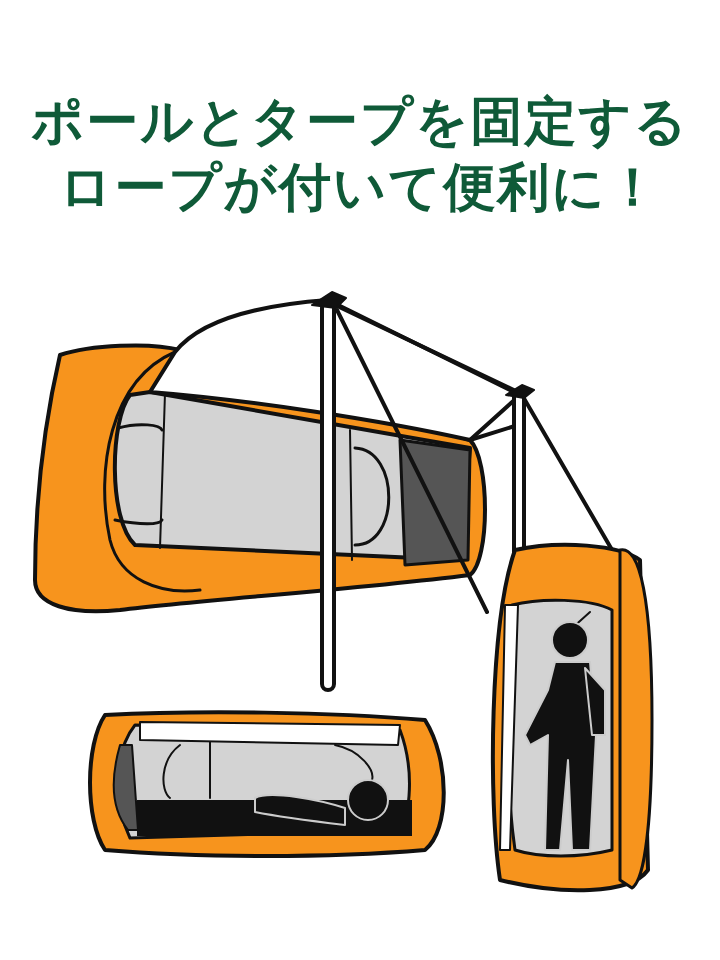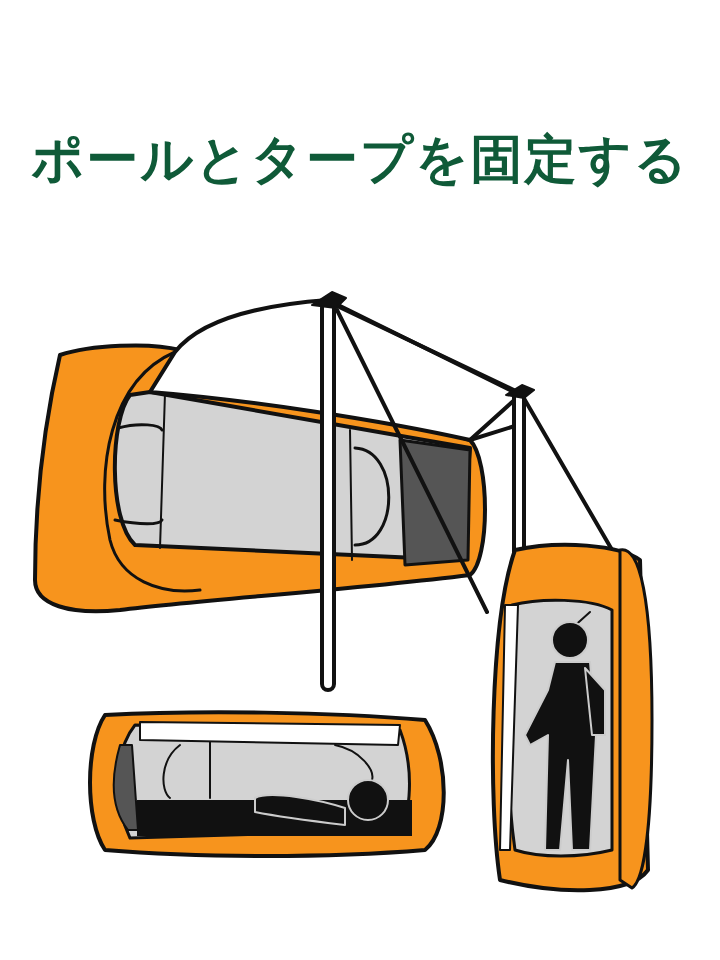--- a/index.html
+++ b/index.html
@@ -3,28 +3,29 @@
 <meta charset="utf-8">
 <style>
   html, body { margin: 0; padding: 0; background: #ffffff; }
   body { width: 720px; height: 960px; position: relative; overflow: hidden; }
   .headline {
     position: absolute; left: 0; top: 88px; width: 720px;
     text-align: center; color: #0f5a38;
     font-family: "DejaVu Sans", "Liberation Sans", sans-serif;
     font-weight: bold; font-size: 52px; line-height: 66px; letter-spacing: 2px;
   }
-  .headline div { white-space: nowrap; margin-top: 38px; }
+  .headline div { white-space: nowrap; }
   svg.illus { position: absolute; left: 0; top: 0; }
 </style>
 </head>
 <body>
 
 <div class="headline">
   <div>ポールとタープを固定する</div>
+  <div>ロープが付いて便利に！</div>
 </div>
 
 <svg class="illus" width="720" height="960" viewBox="0 0 720 960" stroke="#111" stroke-linejoin="round" stroke-linecap="round">
 
   <g>
     <path d="M60 355 C 90 345, 150 342, 180 350 L 470 440 C 490 460, 490 560, 470 575 C 350 590, 200 600, 120 610 C 70 615, 35 605, 35 580 C 35 500, 45 420, 60 355 Z" fill="#f7941d" stroke-width="4"></path>
     <path d="M175 352 C 110 380, 95 470, 110 540 C 120 580, 160 595, 200 590" fill="none" stroke-width="3"></path>
     <path d="M130 395 C 110 420, 108 520, 135 545 L 460 560 L 470 448 L 150 392 Z" fill="#d3d3d3" stroke-width="4"></path>
     <path d="M400 440 L 470 450 L 468 560 L 405 565 Z" fill="#555" stroke-width="3"></path>
     <path d="M165 393 L 160 548" fill="none" stroke-width="2"></path>

